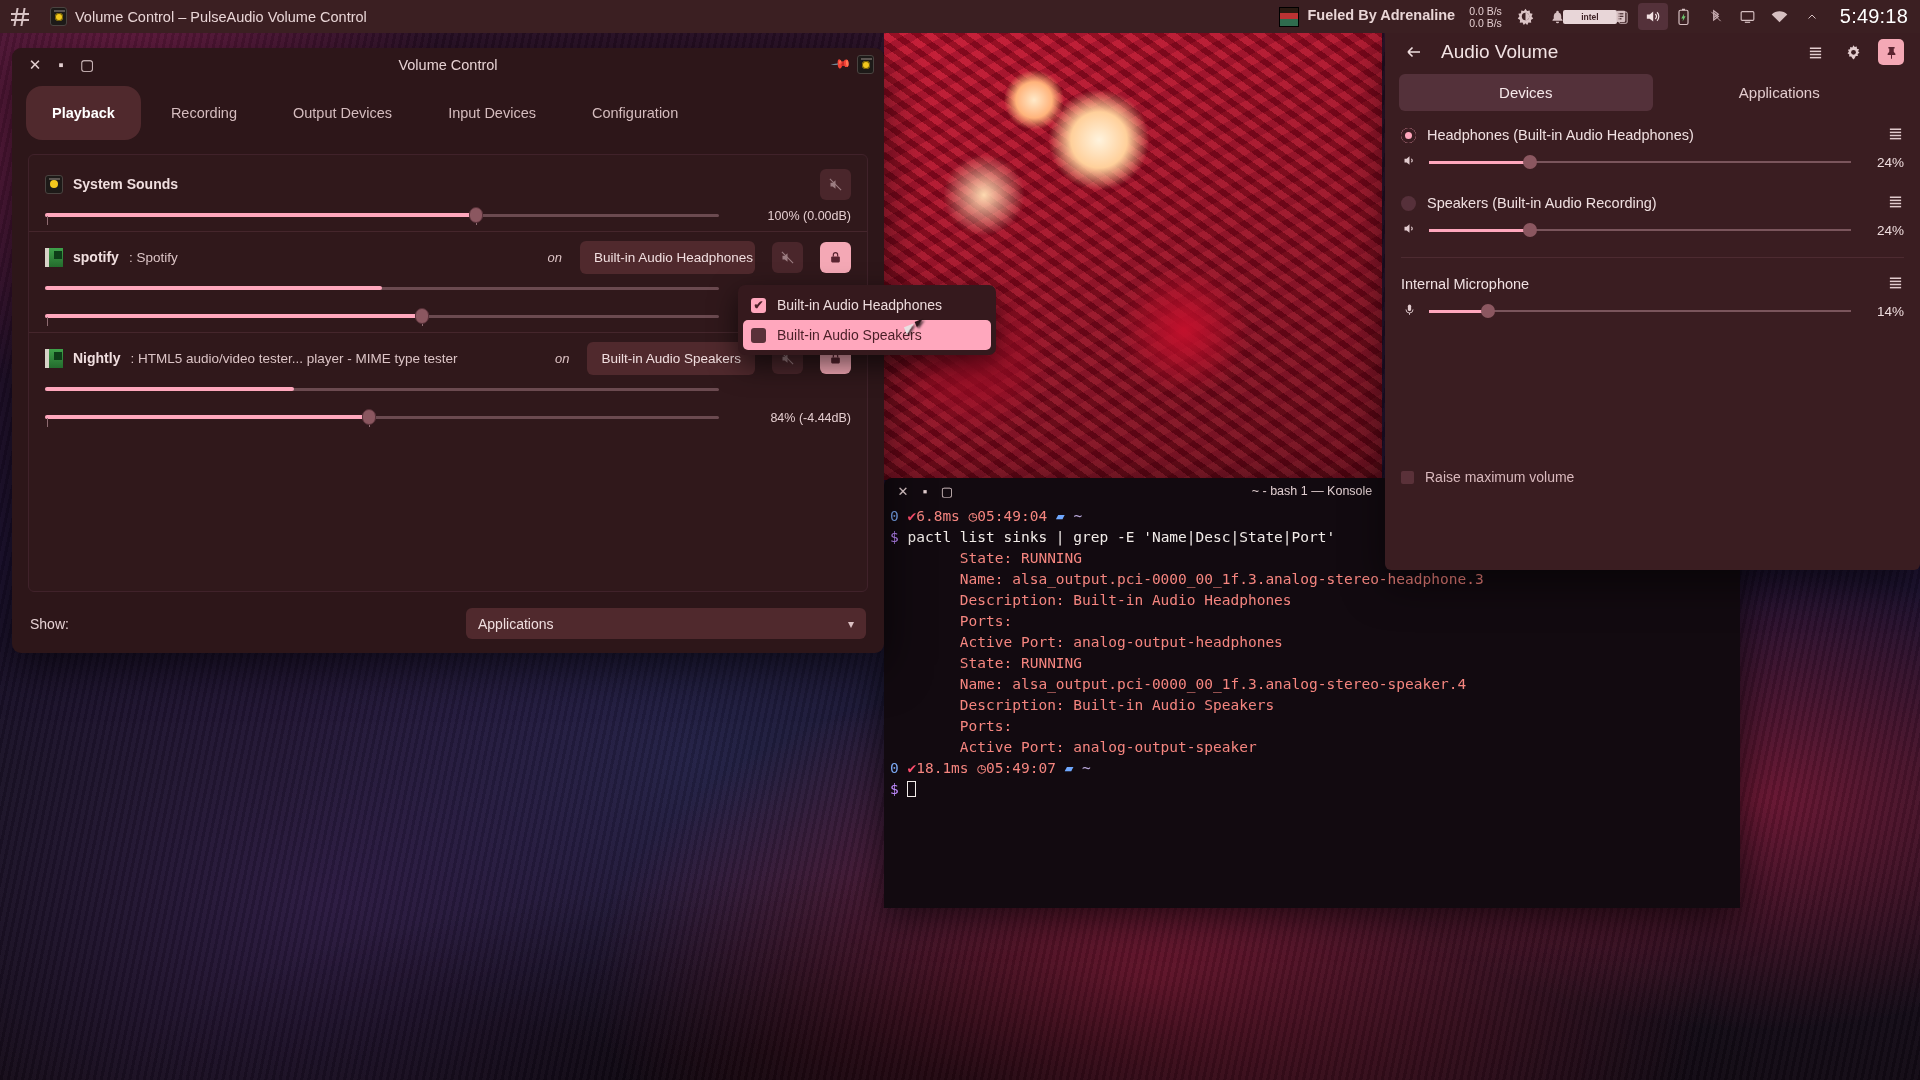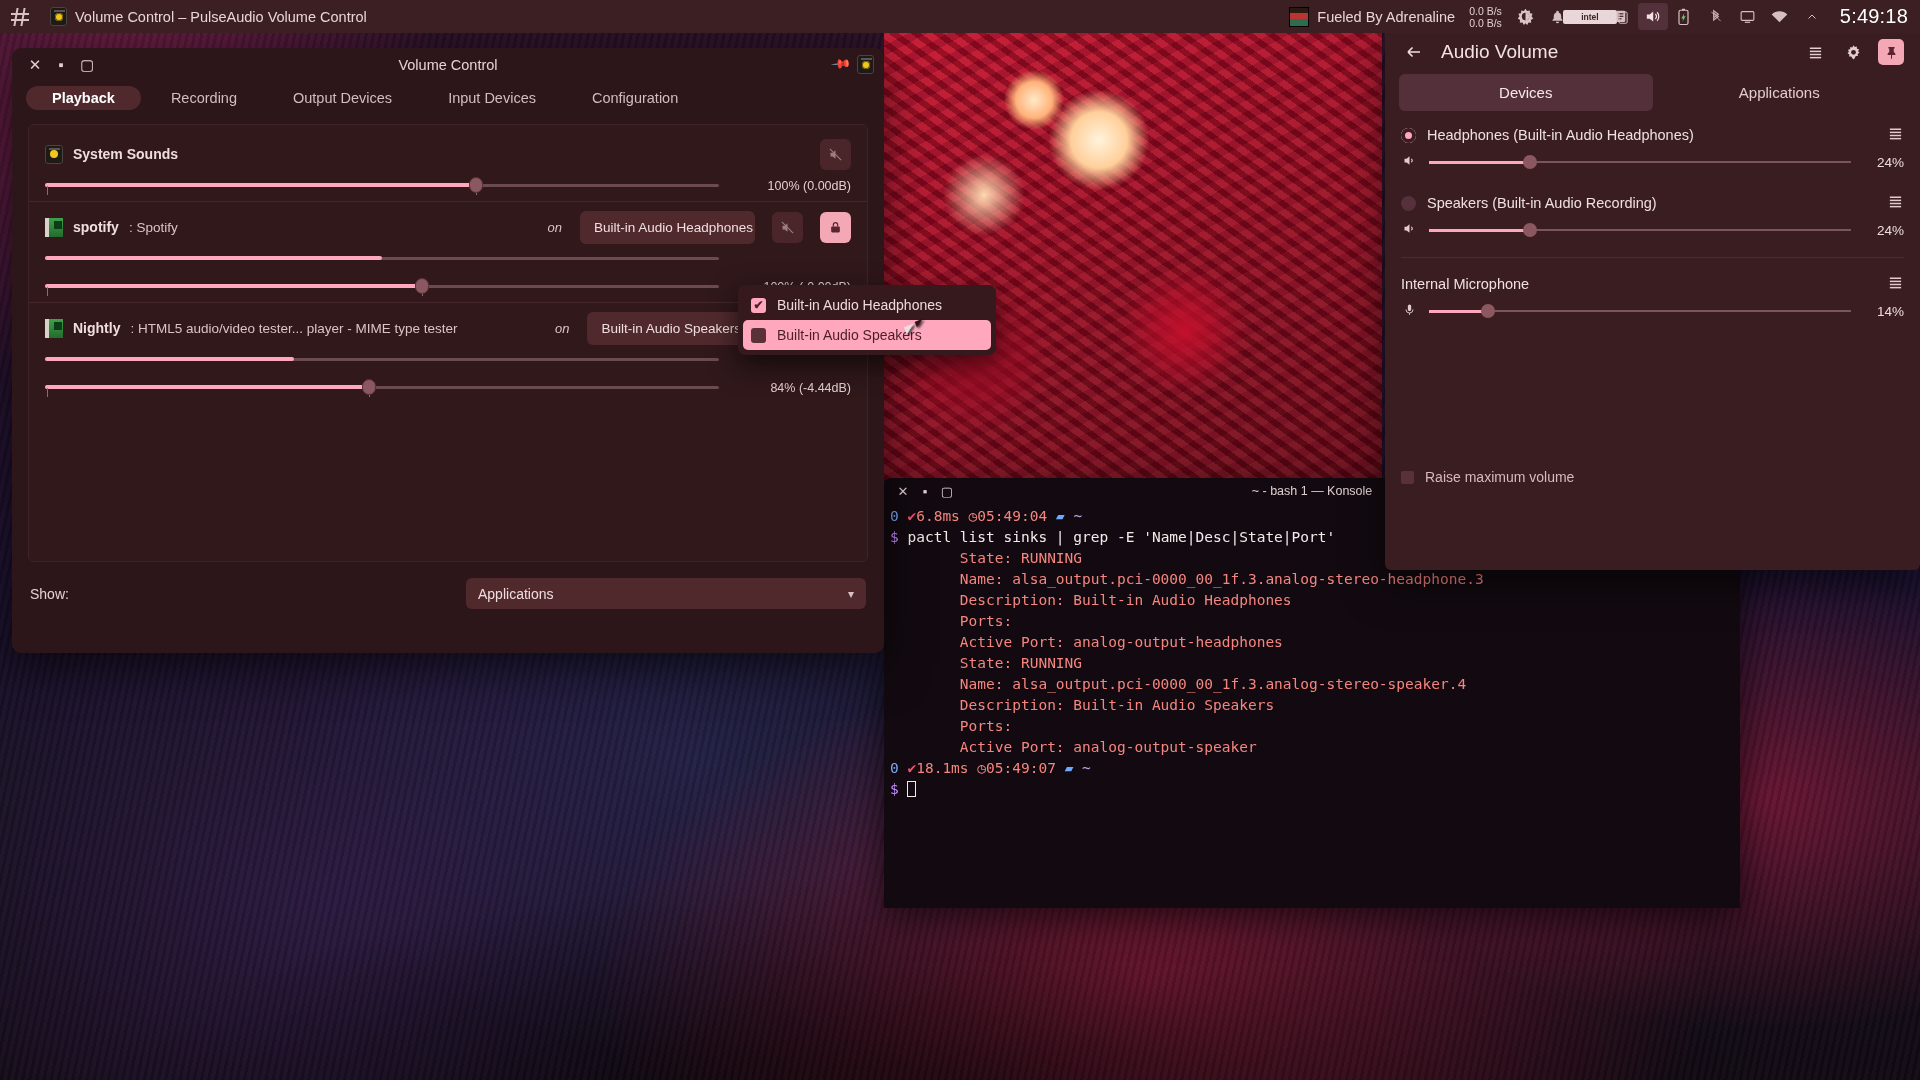--- a/index.html
+++ b/index.html
@@ -59,41 +59,41 @@
     width:17px;height:19px;border-radius:3px;background:#1d1a18;
     border:1px solid #4a4340;display:flex;align-items:center;justify-content:center;position:relative;
   }
   .pulse-ico:before{content:"";width:8px;height:8px;border-radius:50%;background:#f2c71d;box-shadow:0 0 0 1px #6e5a06 inset;}
   .pulse-ico:after{content:"";position:absolute;top:2px;left:3px;width:11px;height:2px;background:#5b5450;}
   #panel .spacer{flex:1;}
   .tray{display:flex;align-items:center;gap:0px;height:33px;padding-right:6px;}
   .tray-item{width:32px;height:33px;display:flex;align-items:center;justify-content:center;color:#d6bfc1;}
   .tray-item.active{background:#54313a;border-radius:4px;height:27px;width:30px;}
   .netspeed{font-size:10.5px;line-height:12px;color:#e4ced0;text-align:right;padding:0 8px 0 4px;}
-  .tray-media{display:flex;align-items:center;gap:8px;padding-right:10px;}
+  .tray-media{display:flex;align-items:flex-start;gap:8px;padding-right:10px;font-weight:bold;}
   .media-thumb{width:20px;height:20px;background:
       linear-gradient(180deg,#2b1a12 0 30%, #b33 30% 62%, #2f6b4e 62% 100%);
       border:1px solid #000;}
   .clock{font-size:20px;color:#ffffff;padding:0 12px 0 6px;letter-spacing:.2px;}
 
   
   #pavuwin{
     position:absolute;left:12px;top:48px;width:872px;height:605px;
     background:#2d1619; border-radius:9px; z-index:30;
     box-shadow:0 14px 46px rgba(0,0,0,0.62);
     color:#e8d3d4;
   }
   #pavu-titlebar{height:33px;display:flex;align-items:center;position:relative;padding:0 10px;}
   .tb-btn{width:26px;height:26px;display:flex;align-items:center;justify-content:center;color:#e3cfd0;font-size:15px;}
   #pavu-title{position:absolute;left:0;right:0;text-align:center;font-size:14.5px;color:#e7d2d3;}
   .tb-right{margin-left:auto;display:flex;align-items:center;gap:8px;z-index:2;}
   .pin-ico{color:#f0aab4;font-size:13px;transform:rotate(40deg);}
 
   #pavu-tabs{display:flex;gap:4px;padding:5px 14px 0 14px;}
-  .pv-tab{padding:4px 26px;border-radius:16px;font-size:14.5px;color:#d5bcbe;}
+  .pv-tab{padding:19px 26px;border-radius:16px;font-size:14.5px;color:#d5bcbe;}
   .pv-tab.sel{background:#50292d;color:#fff;font-weight:bold;}
 
   #pavu-list{
     margin:14px 16px 0 16px;background:#30181b;border:1px solid #40222a;border-radius:6px;
     height:438px;padding:4px 0;
   }
   .stream{padding:8px 16px 2px 16px;}
   .stream + .stream{border-top:1px solid #45262c;}
   .st-head{display:flex;align-items:center;gap:10px;height:34px;}
   .app-ico{width:18px;height:19px;flex:0 0 auto;}

